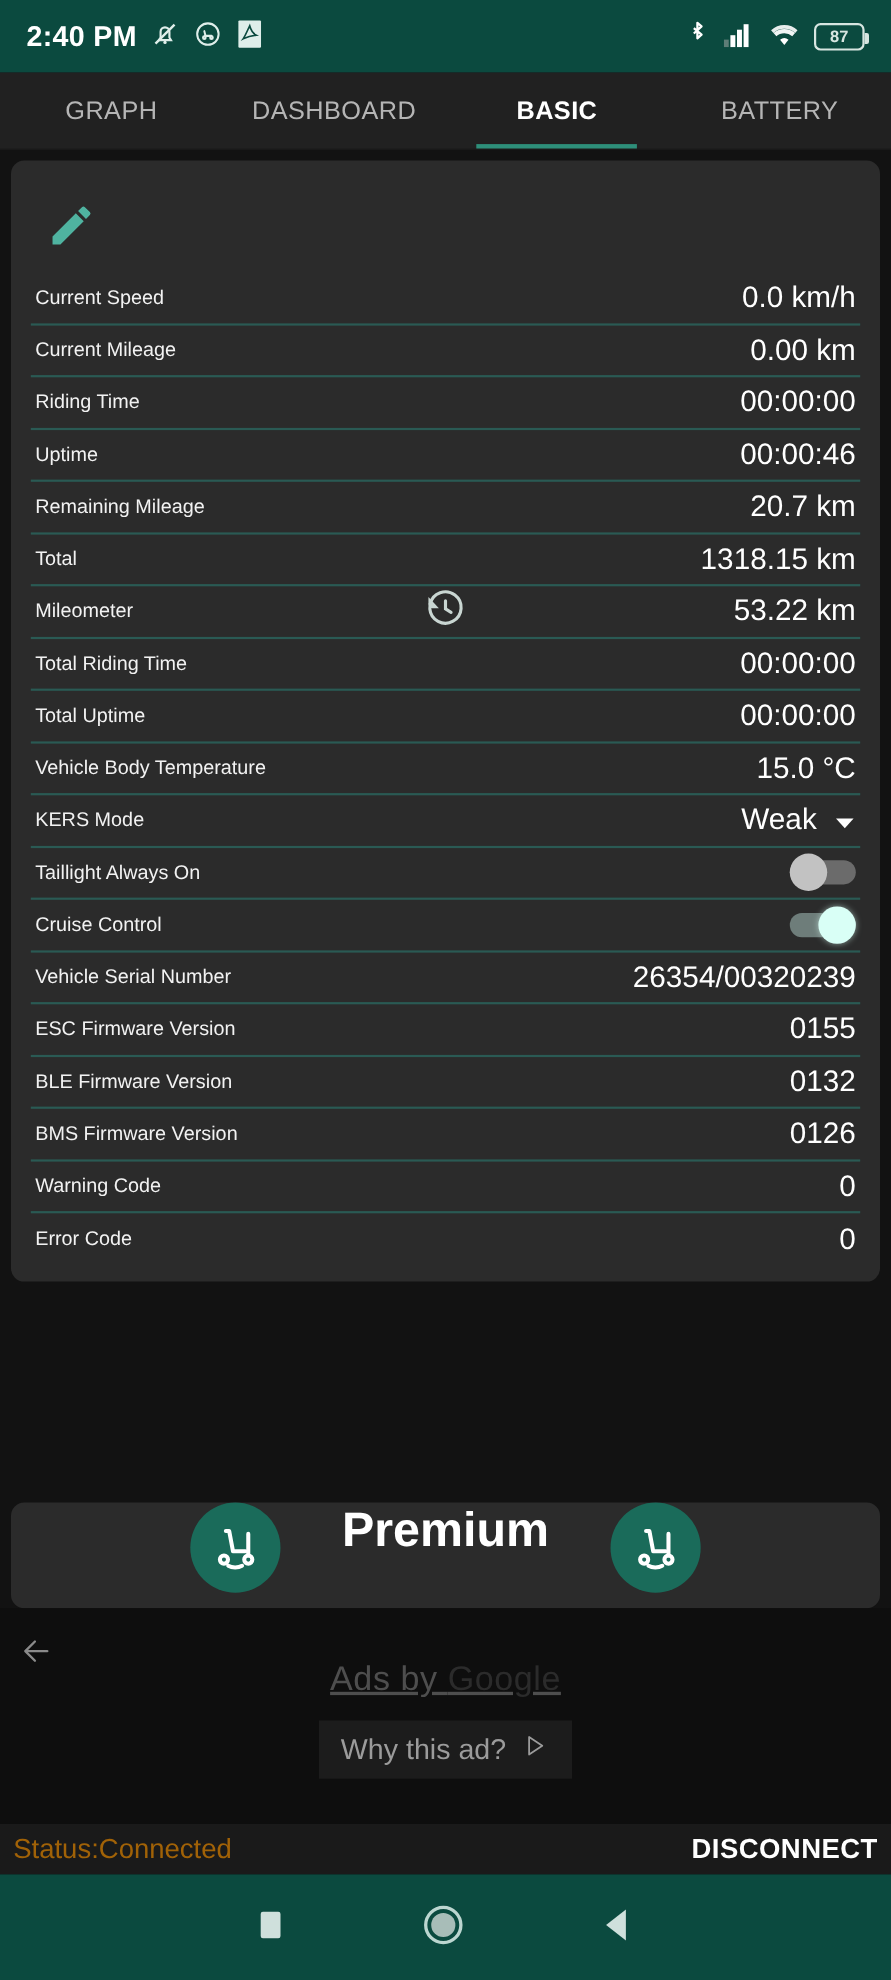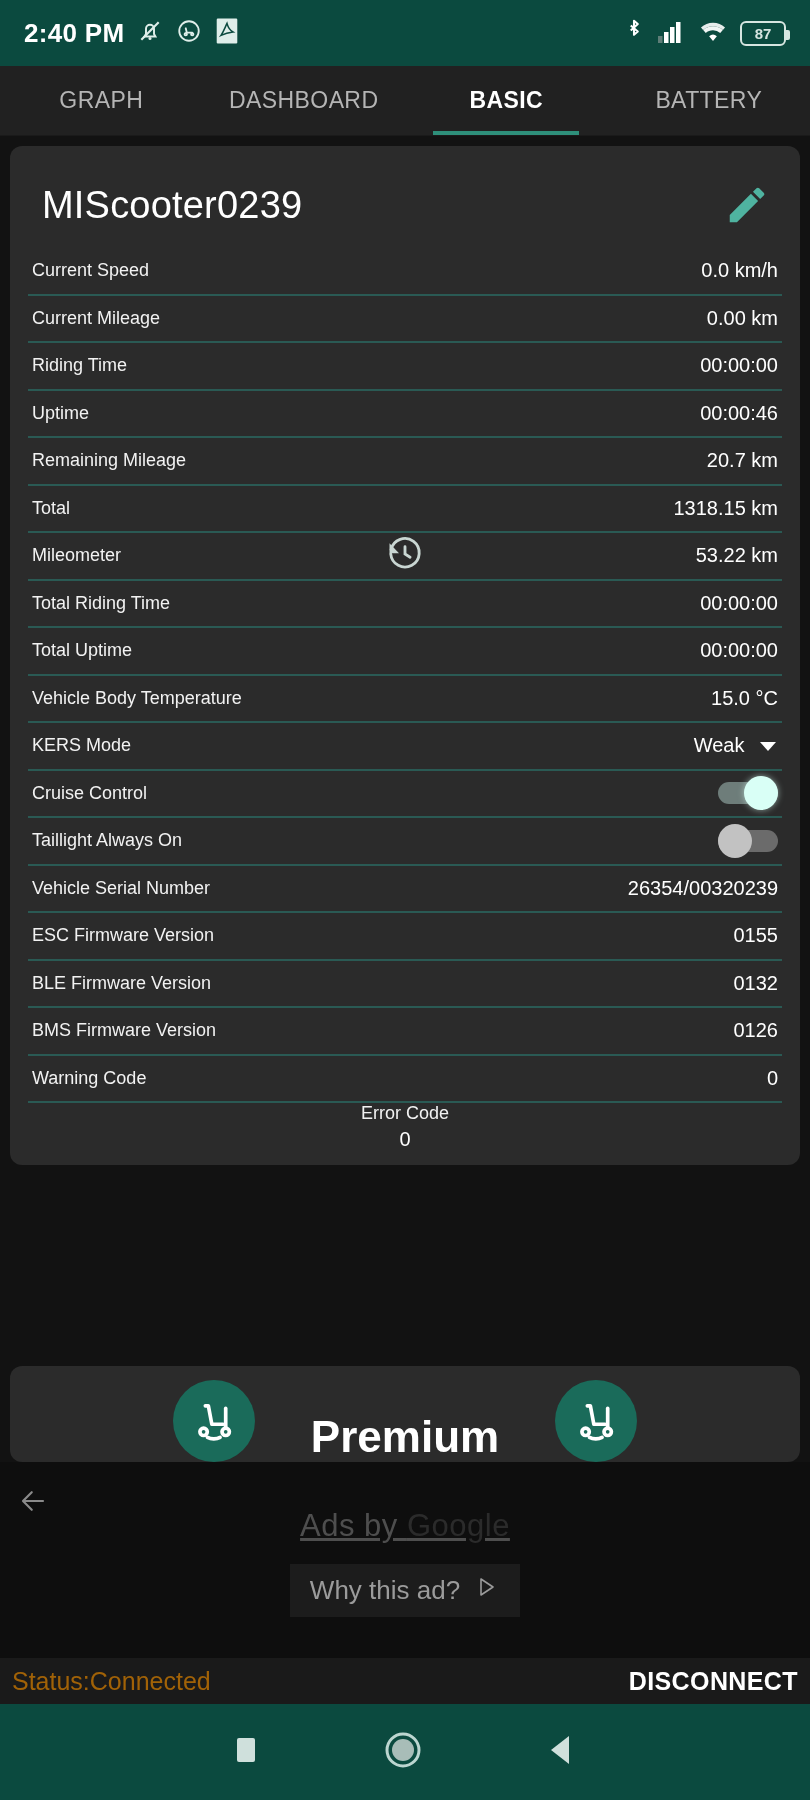--- a/index.html
+++ b/index.html
@@ -58,23 +58,23 @@
     padding:36px 12px 20px 14px;
   }
   .device-name { font-size:38px; color:#ffffff; letter-spacing:.2px; }
   .pencil { width:46px; height:46px; flex:0 0 auto; }
 
   .row {
     display:flex; align-items:center; justify-content:space-between;
     height:47.5px; border-bottom:2px solid #2a5a54; padding:0 4px;
     position:relative;
   }
-  .row:last-child { border-bottom:none;flex-direction:column; }
+  .row:last-child { border-bottom:none; }
   .row .label { font-size:18px; color:#f2f2f2; white-space:nowrap; }
-  .row .value { font-size:20px; color:#ffffff; white-space:nowrap; }
+  .row .value { font-size:27px; color:#ffffff; white-space:nowrap; }
   .row .mid-icon {
     position:absolute; left:50%; top:50%; transform:translate(-50%,-50%);
   }
   .caret { display:inline-block; margin-left:8px; }
 
   
   .switch { width:76px; height:34px; position:relative; display:block; }
   .switch .track {
     position:absolute; top:6px; width:60px; height:22px; border-radius:11px;
   }
@@ -82,21 +82,21 @@
     position:absolute; top:0; width:34px; height:34px; border-radius:50%;
   }
   .switch.on .track { right:0; background:#6e7d7a; }
   .switch.on .thumb { right:0; background:#d9fff6; box-shadow:0 0 6px rgba(217,255,246,.55); }
   .switch.off .track { right:0; background:#6b6b6b; }
   .switch.off .thumb { right:26px; background:#c2c2c2; }
 
   
   .premium {
     margin:12px 10px 0 10px; background:#2b2b2b; border-radius:12px;
-    height:96px; display:flex; align-items:flex-end; justify-content:center;
+    height:96px; display:flex; align-items:flex-start; justify-content:center;
     gap:56px; flex:0 0 auto;
   }
   .scoot-badge {
     width:82px; height:82px; border-radius:50%; background:#1a6b5a;
     display:flex; align-items:center; justify-content:center;
   }
   .premium-text { font-size:44px; font-weight:bold; color:#ffffff; }
 
   
   .adbox {
@@ -205,21 +205,20 @@
     </div>
   <div class="tab">
       <span>BATTERY</span>
     </div>
 </div>
 
 <div class="content">
   <div class="card">
 
     <div class="card-head">
-      <span class="device-name">MIScooter0239</span>
       <span class="pencil">
         <svg width="46" height="46" viewBox="0 0 24 24" fill="#4fb3a0">
           <path d="M3 17.25V21h3.75L17.8 9.94l-3.75-3.75L3 17.25zM20.7 7.04a1 1 0 0 0 0-1.41l-2.34-2.34a1 1 0 0 0-1.41 0l-1.83 1.83 3.75 3.75 1.83-1.83z"></path>
         </svg>
       </span>
     </div>
 
     <div class="row">
       <span class="label">Current Speed</span>
       <span class="value">0.0 km/h</span>
@@ -283,30 +282,30 @@
         <span>Weak</span>
         <span class="caret">
           <svg width="20" height="12" viewBox="0 0 20 12">
               <polygon points="2,2 18,2 10,11" fill="#ffffff"></polygon>
             </svg>
         </span>
       </span>
     </div>
 
     <div class="row">
+      <span class="label">Taillight Always On</span>
+      <span class="switch off">
+        <span class="track"></span>
+        <span class="thumb"></span>
+      </span>
+    </div>
+
+    <div class="row">
       <span class="label">Cruise Control</span>
       <span class="switch on">
-        <span class="track"></span>
-        <span class="thumb"></span>
-      </span>
-    </div>
-
-    <div class="row">
-      <span class="label">Taillight Always On</span>
-      <span class="switch off">
         <span class="track"></span>
         <span class="thumb"></span>
       </span>
     </div>
 
     <div class="row">
       <span class="label">Vehicle Serial Number</span>
       <span class="value">26354/00320239</span>
     </div>
 

